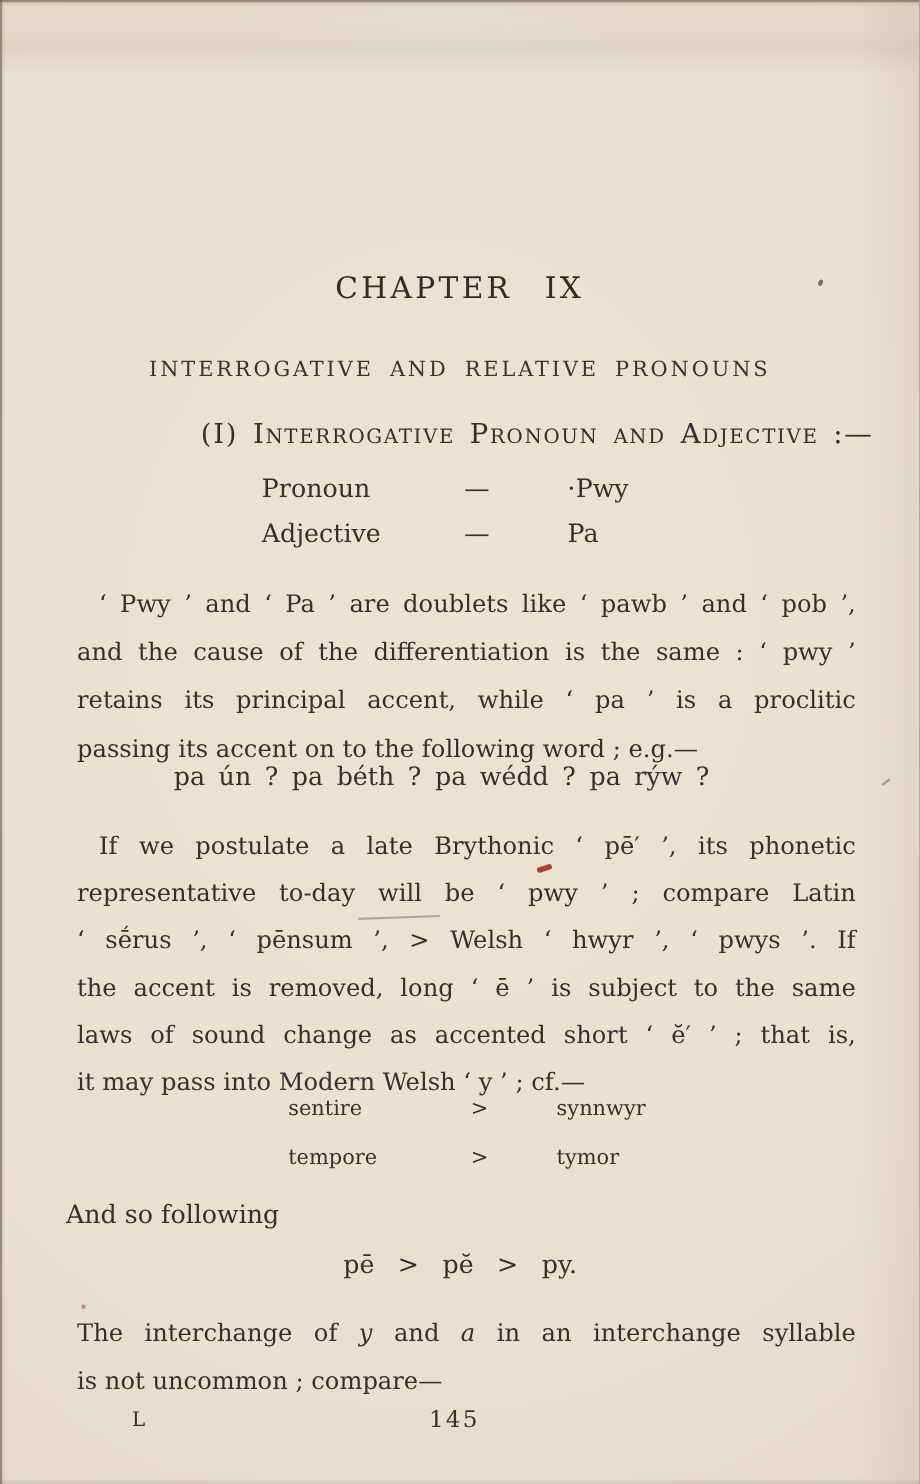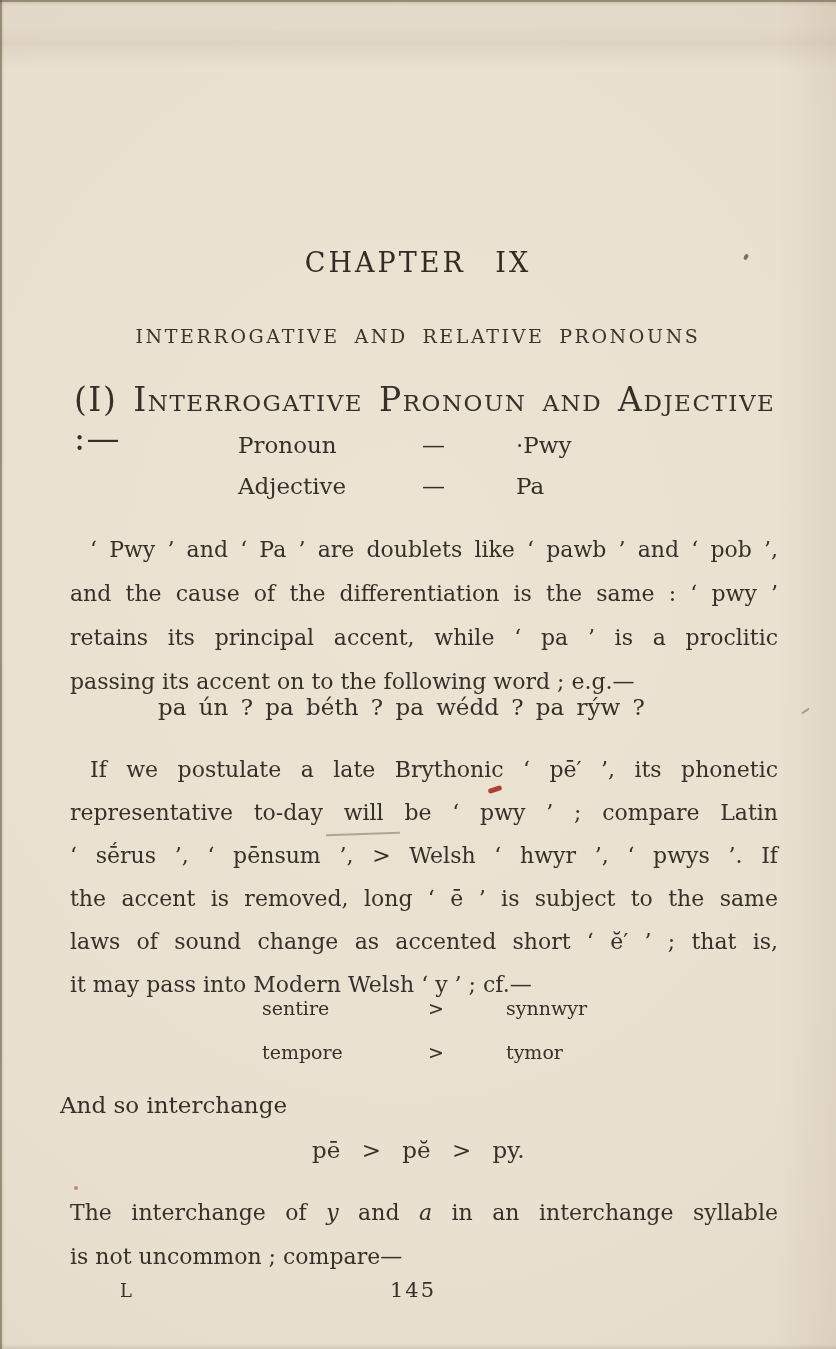--- a/index.html
+++ b/index.html
@@ -24,21 +24,21 @@
   .edge-top{position:absolute;left:0;top:0;width:100%;height:2px;background:#6a5d45;opacity:.55;}
   .edge-left{position:absolute;left:0;top:0;width:2px;height:100%;background:#5d5138;opacity:.5;}
 
   .abs{position:absolute;}
   .center{left:0;width:836px;text-align:center;}
 
   .chapter{top:247px;font-size:27px;letter-spacing:3px;word-spacing:18px;color:#322c25;}
   .subtitle{top:325px;font-size:19px;letter-spacing:2.6px;word-spacing:6px;color:#3a342c;}
   .section-heading{
     top:380px;left:74px;width:720px;
-    font-size:33px;font-variant:small-caps;letter-spacing:1.5px;word-spacing:4px;
+    font-size:25px;font-variant:small-caps;letter-spacing:1.5px;word-spacing:4px;text-align:right;
   }
 
   .defrow{left:0;width:836px;height:34px;font-size:23px;}
   .defrow .term{position:absolute;left:238px;}
   .defrow .dash{position:absolute;left:422px;}
   .defrow .val{position:absolute;left:516px;}
   .defrow-1{top:432px;}
   .defrow-2{top:473px;}
 
   .para{left:70px;width:708px;font-size:22px;line-height:44px;text-align:justify;}
@@ -122,21 +122,21 @@
     <span class="w1">sentire</span>
     <span class="sym">&gt;</span>
     <span class="w2">synnwyr</span>
   </div>
   <div class="abs soundrow soundrow-2">
     <span class="w1">tempore</span>
     <span class="sym">&gt;</span>
     <span class="w2">tymor</span>
   </div>
 
-  <div class="abs unacc-intro">And so interchange</div>
+  <div class="abs unacc-intro">And so following</div>
   <div class="abs chain">
     <span>pē</span>
     <span class="c-gap">&gt;</span>
     <span>pĕ</span>
     <span class="c-gap">&gt;</span>
     <span>py.</span>
   </div>
 
   <div class="abs para para3">
     <div class="ln"><span>The interchange of </span><span class="it">y</span><span> and </span><span class="it">a</span><span> in an interchange syllable</span></div>

